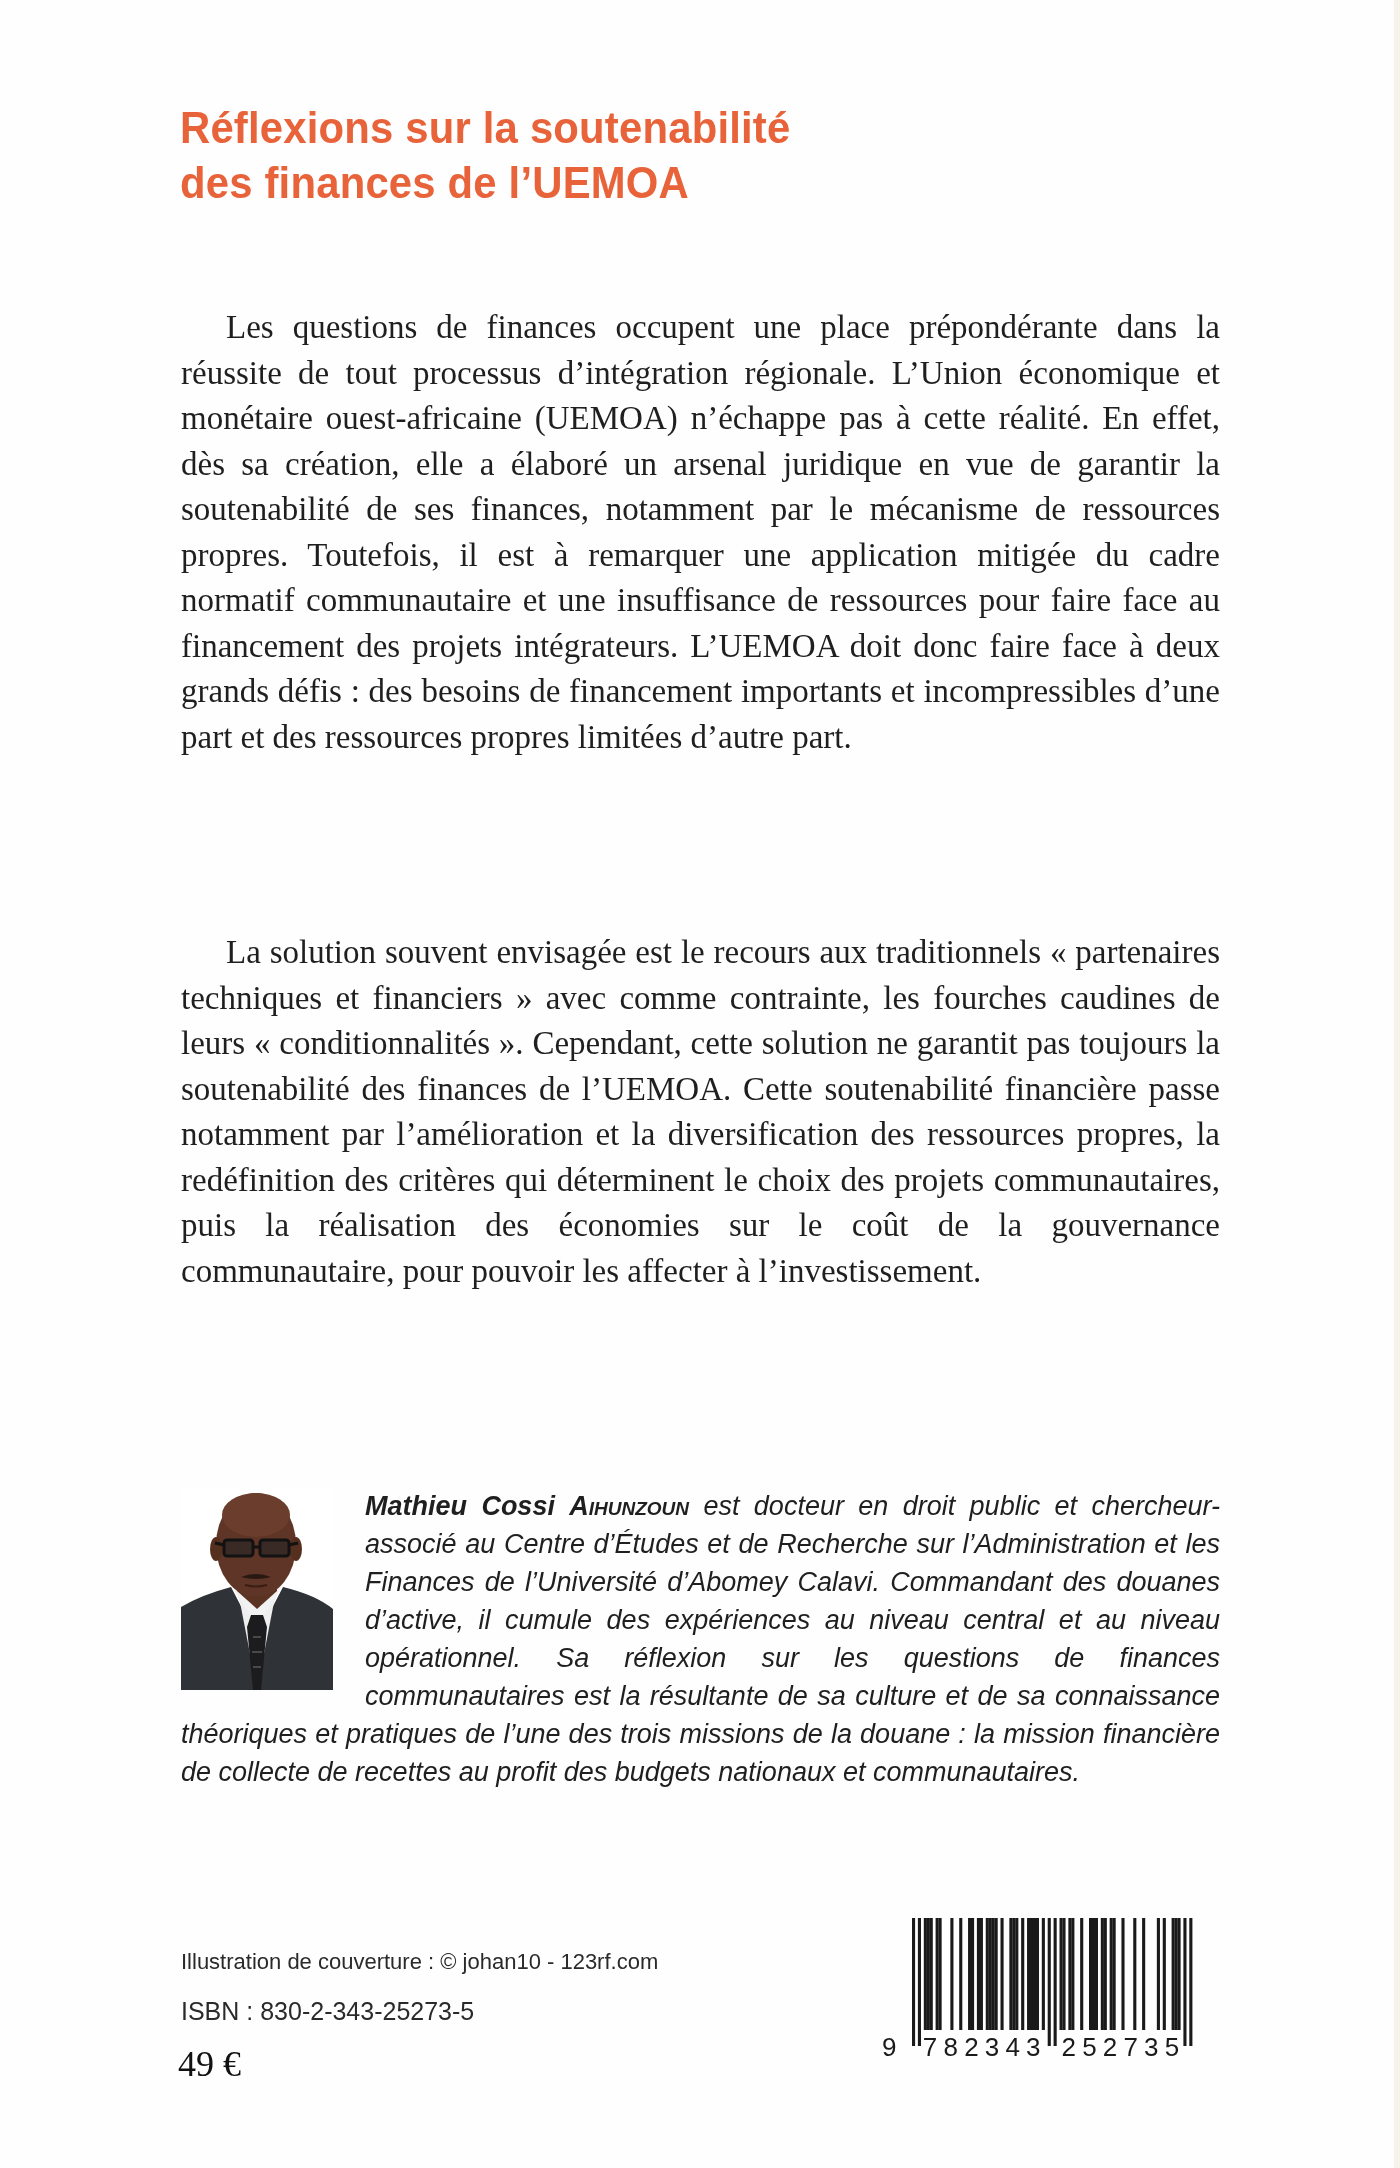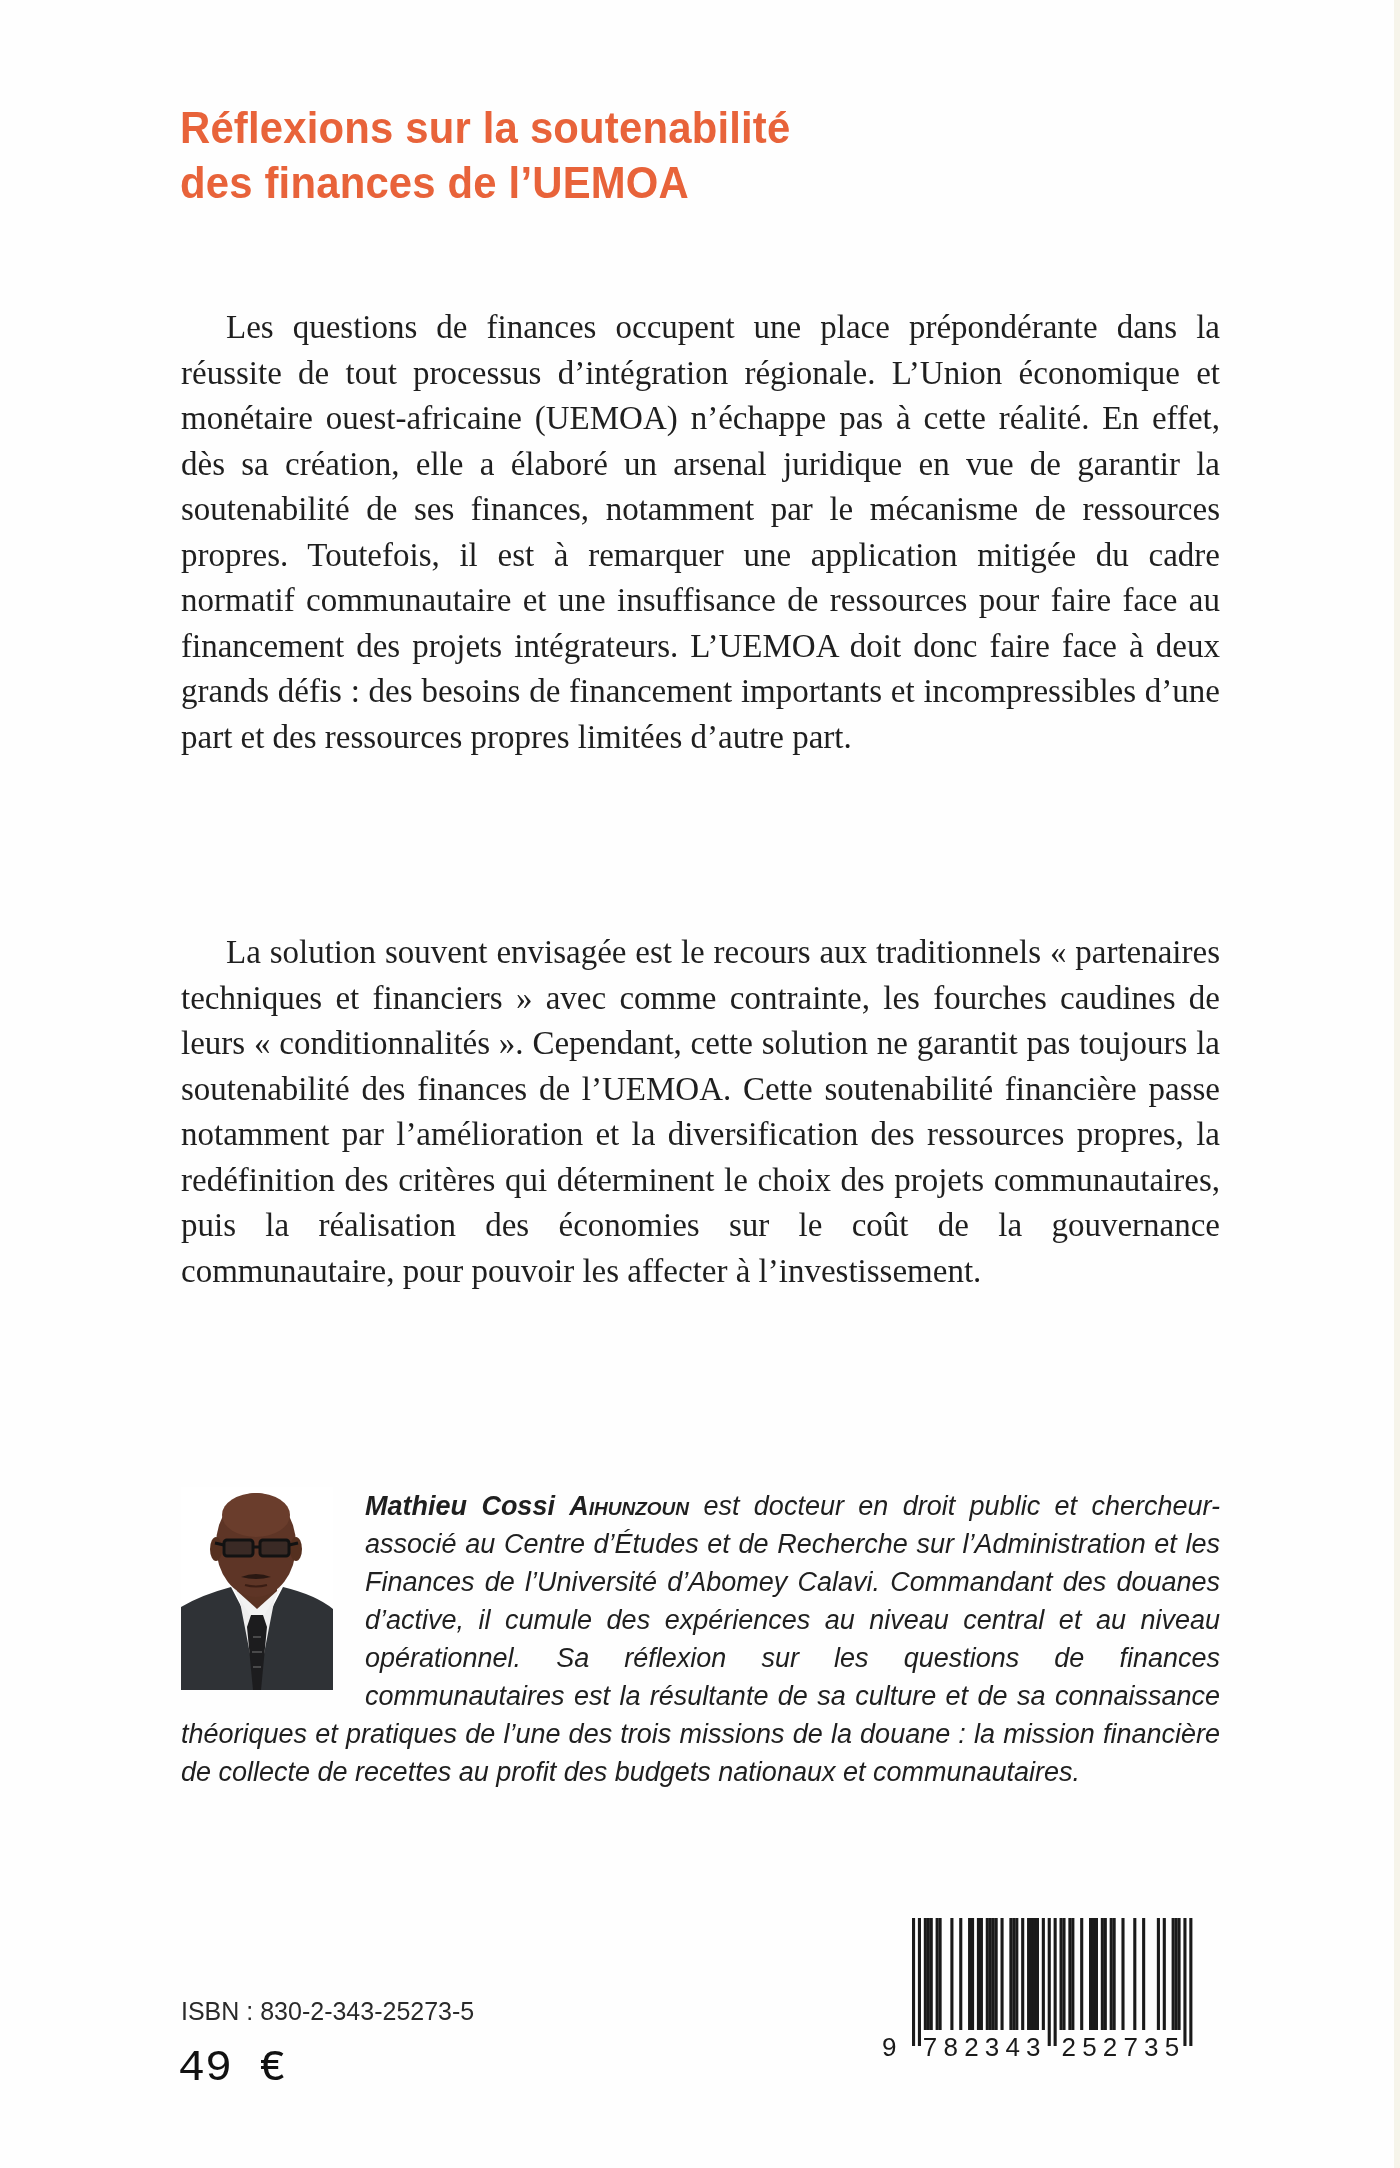--- a/index.html
+++ b/index.html
@@ -44,21 +44,21 @@
     font-family: "Liberation Sans", sans-serif; font-size: 22px; color: #2a2a2a;
     white-space: nowrap;
   }
   .isbn {
     position: absolute; left: 181px; top: 1997px;
     font-family: "Liberation Sans", sans-serif; font-size: 25px; color: #2a2a2a;
     white-space: nowrap;
   }
   .price {
     position: absolute; left: 178px; top: 2043px;
-    font-family: Liberation Mono, monospace; font-size: 45px; color: #111;
+    font-family: Liberation Serif, serif; font-size: 36px; color: #111;
     white-space: nowrap;
   }
 
   .barcode {
     position: absolute; left: 880px; top: 1914px; width: 320px; height: 150px;
   }
 </style>
 </head>
 <body>
 
@@ -103,20 +103,21 @@
         <path d="M72 60 L79 60 M43 58 L34 56 M108 58 L117 56" stroke="#121212" stroke-width="3"></path>
 
         <path d="M60 90 Q75 84 90 90 Q75 94 60 90 Z" fill="#2a1812"></path>
         <path d="M64 98 Q75 101 86 98" stroke="#3a1d14" stroke-width="2" fill="none"></path>
       </svg>
     </div>
     <span class="name">Mathieu Cossi</span>
     <span class="smallcaps">Aihunzoun</span><span> est docteur en droit public et chercheur-associé au Centre d’Études et de Recherche sur l’Administration et les Finances de l’Université d’Abomey Calavi. Commandant des douanes d’active, il cumule des expériences au niveau central et au niveau opérationnel. Sa réflexion sur les questions de finances communautaires est la résultante de sa culture et de sa connaissance théoriques et pratiques de l’une des trois missions de la douane : la mission financière de collecte de recettes au profit des budgets nationaux et communautaires.</span>
   </div>
 
+  <div class="credit">Illustration de couverture : © johan10 - 123rf.com</div>
   <div class="isbn">ISBN : 830-2-343-25273-5</div>
   <div class="price">49 €</div>
 
   <div class="barcode">
     <svg id="barcode-svg" width="320" height="150" viewBox="0 0 320 150">
         <rect x="32.00" y="4" width="3.10" height="128" fill="#1a1a1a"></rect>
         <rect x="37.90" y="4" width="3.10" height="128" fill="#1a1a1a"></rect>
         <rect x="43.80" y="4" width="3.10" height="112" fill="#1a1a1a"></rect>
         <rect x="46.75" y="4" width="3.10" height="112" fill="#1a1a1a"></rect>
         <rect x="49.70" y="4" width="3.10" height="112" fill="#1a1a1a"></rect>

